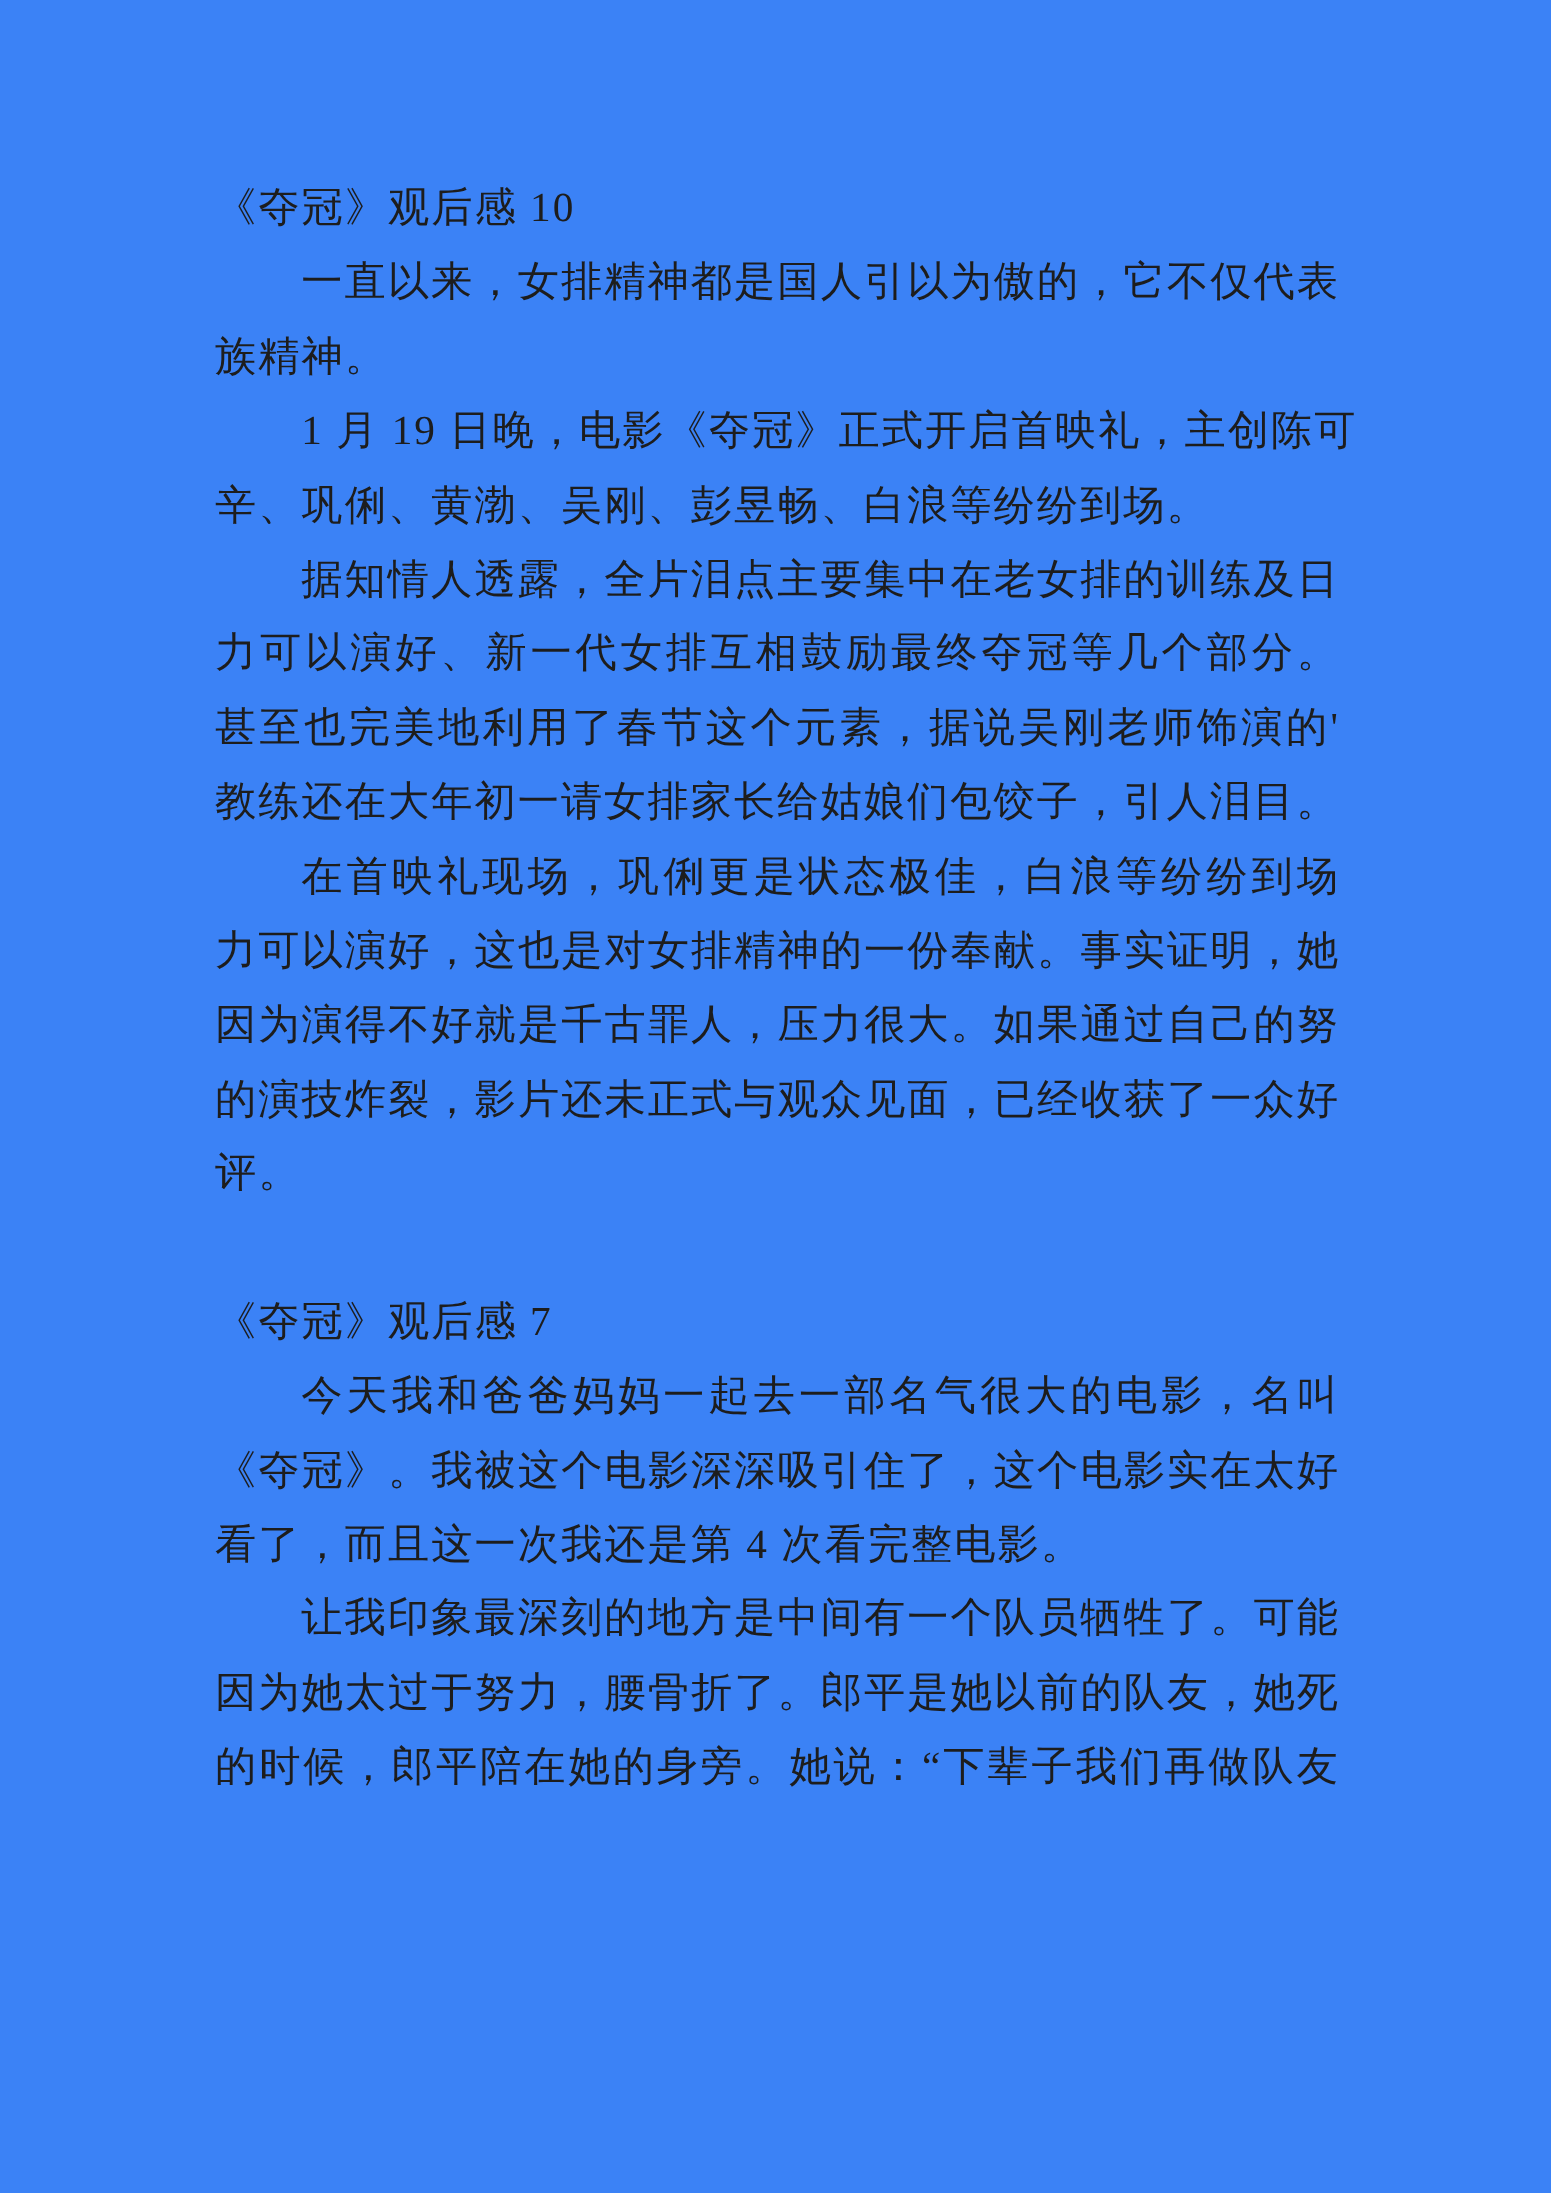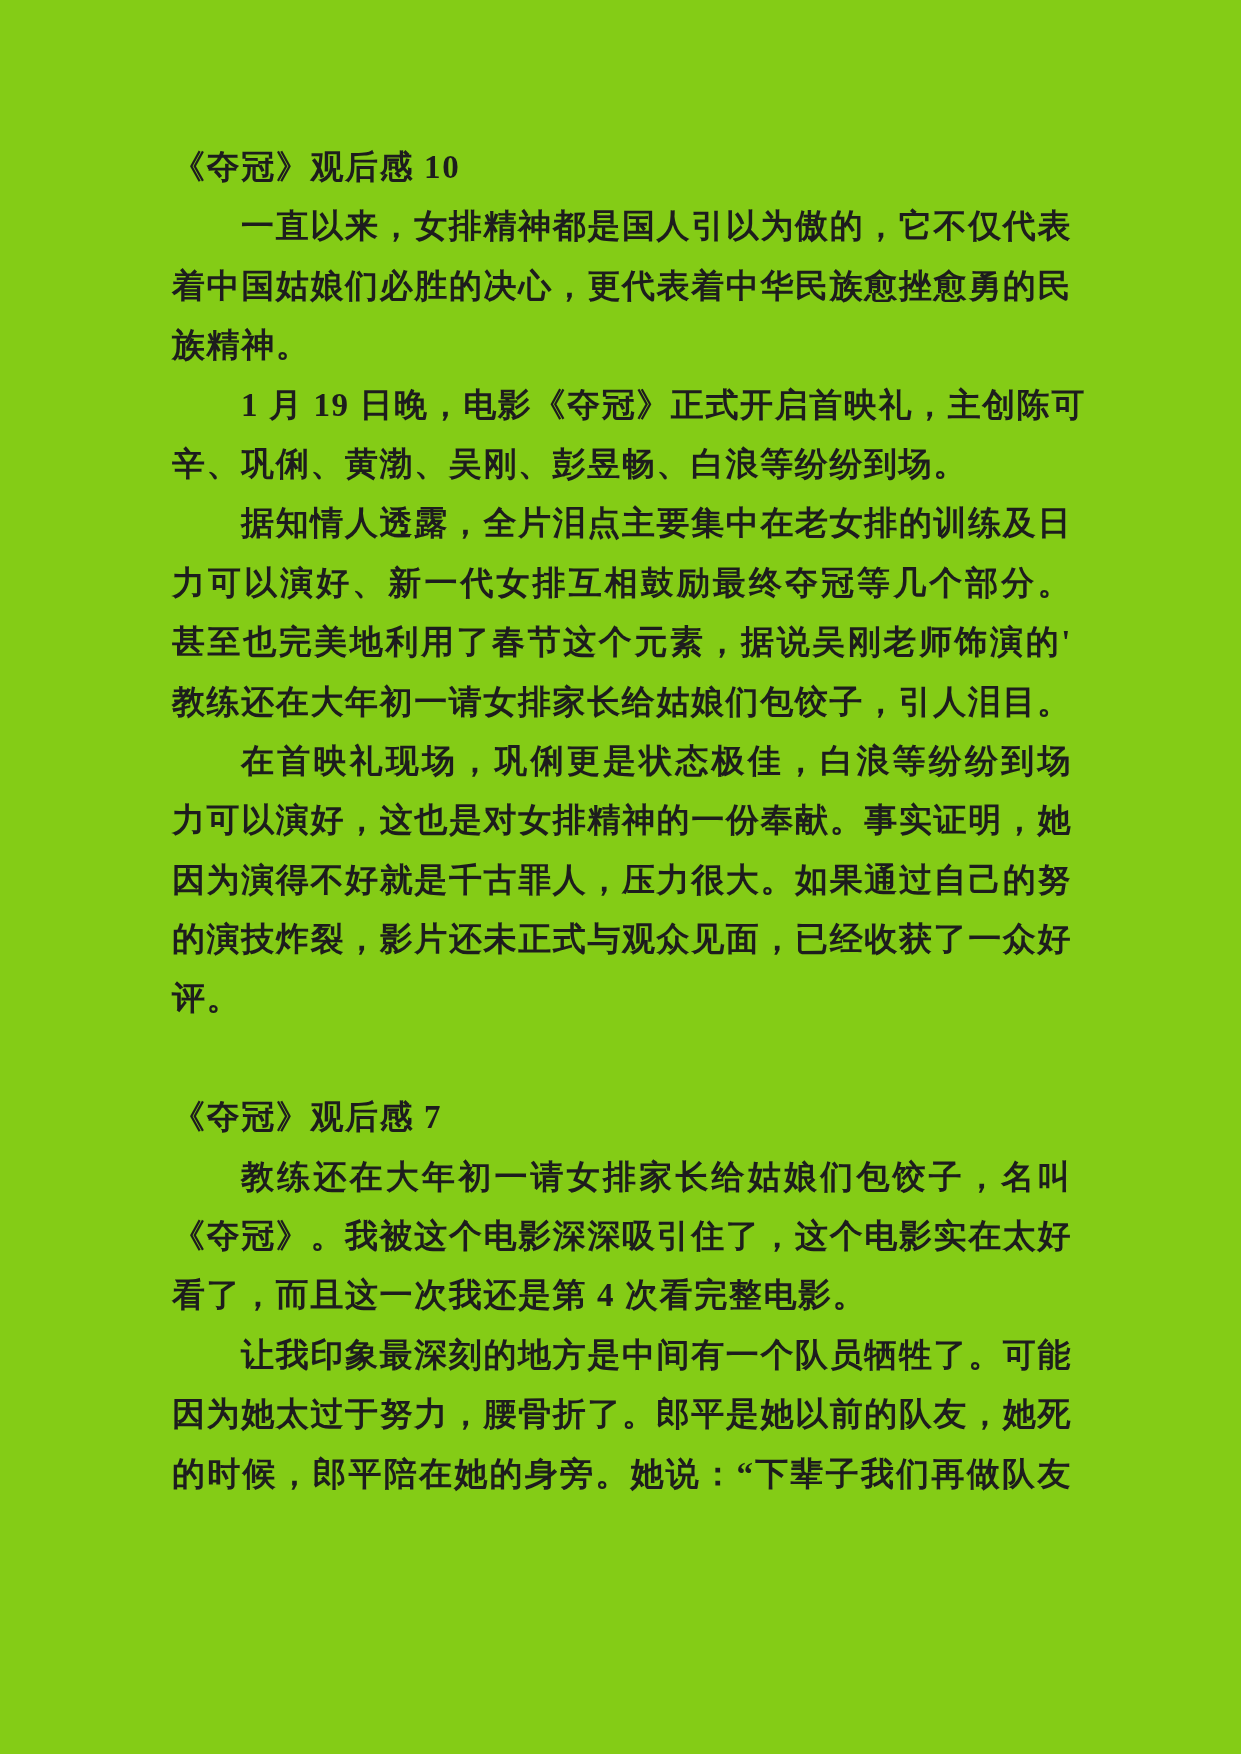--- a/index.html
+++ b/index.html
@@ -9,23 +9,22 @@
   body {
     width: 1241px;
     height: 1754px;
     background: #ffffff;
     font-family: "Liberation Serif", "DejaVu Serif", serif;
   }
   .page {
     position: relative;
     width: 1241px;
     height: 1754px;
-    background: #84cc16;
+    background: #3b82f6;
     overflow: hidden;
-    font-weight: bold;
   }
   .text-block {
     position: absolute;
     left: 172px;
     top: 138px;
     width: 900px;
   }
   .line {
     font-size: 33px;
     line-height: 59.4px;
@@ -49,35 +48,34 @@
   }
 </style>
 </head>
 <body style="background: rgb(255, 255, 255);">
 
 <div class="page">
   <div class="text-block">
 
   <div class="line line-heading" style="color: rgb(29, 29, 29);">《夺冠》观后感 10</div>
       <div class="line line-body indent" style="color: rgb(29, 29, 29);">一直以来，女排精神都是国人引以为傲的，它不仅代表</div>
-      <div class="line line-body" style="color: rgb(29, 29, 29);">着中国姑娘们必胜的决心，更代表着中华民族愈挫愈勇的民</div>
       <div class="line line-body end" style="color: rgb(29, 29, 29); text-align: center;">族精神。</div>
       <div class="line line-body indent" style="color: rgb(29, 29, 29);">1 月 19 日晚，电影《夺冠》正式开启首映礼，主创陈可</div>
       <div class="line line-body end" style="color: rgb(29, 29, 29);">辛、巩俐、黄渤、吴刚、彭昱畅、白浪等纷纷到场。</div>
       <div class="line line-body indent" style="color: rgb(29, 29, 29);">据知情人透露，全片泪点主要集中在老女排的训练及日</div>
       <div class="line line-body" style="color: rgb(29, 29, 29);">力可以演好、新一代女排互相鼓励最终夺冠等几个部分。</div>
       <div class="line line-body" style="color: rgb(29, 29, 29);">甚至也完美地利用了春节这个元素，据说吴刚老师饰演的'</div>
       <div class="line line-body end" style="color: rgb(29, 29, 29);">教练还在大年初一请女排家长给姑娘们包饺子，引人泪目。</div>
       <div class="line line-body indent" style="color: rgb(29, 29, 29);">在首映礼现场，巩俐更是状态极佳，白浪等纷纷到场</div>
       <div class="line line-body" style="color: rgb(29, 29, 29);">力可以演好，这也是对女排精神的一份奉献。事实证明，她</div>
       <div class="line line-body" style="color: rgb(29, 29, 29);">因为演得不好就是千古罪人，压力很大。如果通过自己的努</div>
       <div class="line line-body" style="color: rgb(29, 29, 29);">的演技炸裂，影片还未正式与观众见面，已经收获了一众好</div>
       <div class="line line-body end" style="color: rgb(29, 29, 29);">评。</div>
       <div class="line line-blank" style="color: rgb(29, 29, 29);"></div>
       <div class="line line-heading" style="color: rgb(29, 29, 29);">《夺冠》观后感 7</div>
-      <div class="line line-body indent" style="color: rgb(29, 29, 29);">教练还在大年初一请女排家长给姑娘们包饺子，名叫</div>
+      <div class="line line-body indent" style="color: rgb(29, 29, 29);">今天我和爸爸妈妈一起去一部名气很大的电影，名叫</div>
       <div class="line line-body" style="color: rgb(29, 29, 29);">《夺冠》。我被这个电影深深吸引住了，这个电影实在太好</div>
       <div class="line line-body end" style="color: rgb(29, 29, 29);">看了，而且这一次我还是第 4 次看完整电影。</div>
       <div class="line line-body indent" style="color: rgb(29, 29, 29);">让我印象最深刻的地方是中间有一个队员牺牲了。可能</div>
       <div class="line line-body" style="color: rgb(29, 29, 29);">因为她太过于努力，腰骨折了。郎平是她以前的队友，她死</div>
       <div class="line line-body" style="color: rgb(29, 29, 29);">的时候，郎平陪在她的身旁。她说：“下辈子我们再做队友</div>
     </div>
 </div>
 
 </body></html>

